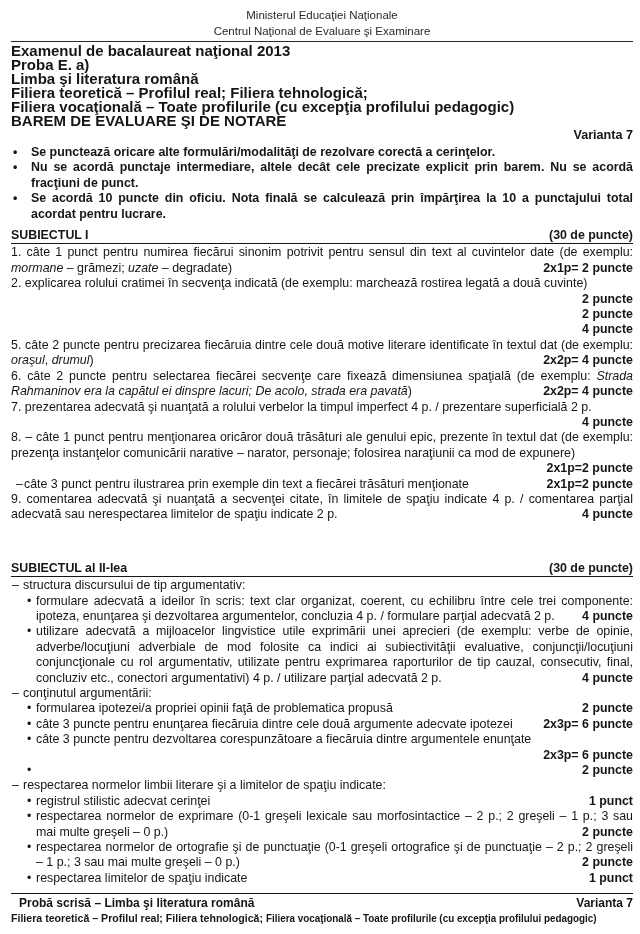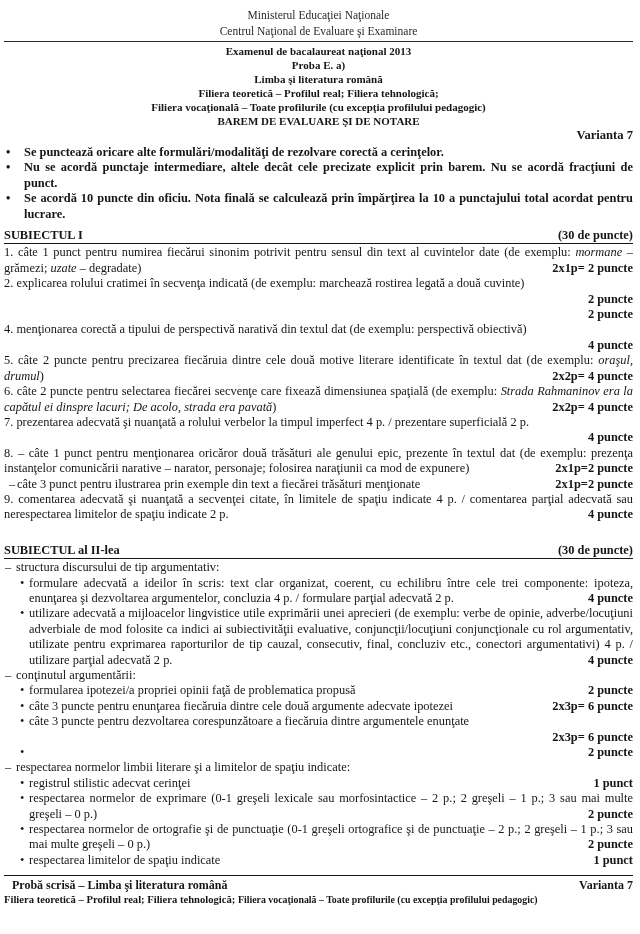--- a/index.html
+++ b/index.html
@@ -1,34 +1,34 @@
 <!DOCTYPE html>
 <html lang="ro"><head>
 <meta charset="utf-8">
 <style>
   html,body{margin:0;padding:0;background:#fff;}
   .page{
     width:640px;height:934px;box-sizing:border-box;
-    padding:8px 7px 0 4px;overflow:hidden;background:#fff;
-    font-family:Liberation Serif, serif;
+    padding:8px 7px 0 11px;overflow:hidden;background:#fff;
+    font-family:Liberation Sans, sans-serif;
     font-size:12.4px;line-height:15.4px;color:#161616;
   }
   
   .org{text-align:center;font-size:11.5px;line-height:15.5px;color:#2a2a2a;}
   .hdiv{border-bottom:1px solid #2a2a2a;margin:2px 0 2px 0;}
-  .titles{text-align:center;font-weight:bold;font-size:11px;line-height:14px;}
+  .titles{text-align:left;font-weight:bold;font-size:15px;line-height:14px;}
   .variant-top{text-align:right;font-weight:bold;font-size:12.6px;line-height:14px;margin-bottom:3px;}
   
   .rules{margin:0 0 6px 0;}
   .rule{position:relative;padding-left:20px;font-weight:bold;text-align:justify;}
   .rule .marker{position:absolute;left:2px;}
   
   .sec-head{display:flex;justify-content:space-between;font-weight:bold;
     border-bottom:1px solid #161616;margin-bottom:1px;gap:8px;}
-  .sec2{margin-top:20px;}
+  .sec2{margin-top:38px;}
   .item{position:relative;text-align:justify;}
   .item::after{content:"";display:block;clear:both;}
   .lvl-d{padding-left:12px;} .lvl-d > .marker{position:absolute;left:1px;}
   .lvl-b{padding-left:25px;} .lvl-b > .marker{position:absolute;left:16px;}
   .lvl-s{padding-left:13px;} .lvl-s > .marker{position:absolute;left:5px;}
   .pts{float:right;font-weight:bold;padding-left:8px;}
   .pts-block{text-align:right;font-weight:bold;}
   em{font-style:italic;}
   
   .footer{margin-top:7px;border-top:1px solid #161616;padding-top:2px;
@@ -66,21 +66,21 @@
 
   <div class="sec">
     <div class="sec-head">
       <span>SUBIECTUL I</span>
       <span>(30 de puncte)</span>
     </div>
     <div class="items">
         <div class="item lvl-p"><span class="txt"><span>1. câte 1 punct pentru numirea fiecărui sinonim potrivit pentru sensul din text al cuvintelor date (de exemplu: </span><em>mormane</em><span> – grămezi; </span><em>uzate</em><span> – degradate)</span></span><span class="pts">2x1p= 2 puncte</span></div>
         <div class="item lvl-p"><span class="txt"><span>2. explicarea rolului cratimei în secvenţa indicată (de exemplu: marchează rostirea legată a două cuvinte)</span></span><div class="pts-block">2 puncte</div></div>
         <div class="item lvl-p"><span class="pts">2 puncte</span></div>
-        <div class="item lvl-p"><span class="txt"><span>4. menţionarea corectă a tipului de perspectivă narativă din textul dat (de exemplu: perspectivă obiectivă)</span></span><div class="pts-block">4 puncte</div></div>
+        <div class="item lvl-p"><div class="pts-block">4 puncte</div></div>
         <div class="item lvl-p"><span class="txt"><span>5. câte 2 puncte pentru precizarea fiecăruia dintre cele două motive literare identificate în textul dat (de exemplu: </span><em>oraşul</em><span>, </span><em>drumul</em><span>)</span></span><span class="pts">2x2p= 4 puncte</span></div>
         <div class="item lvl-p"><span class="txt"><span>6. câte 2 puncte pentru selectarea fiecărei secvenţe care fixează dimensiunea spaţială (de exemplu: </span><em>Strada Rahmaninov era la capătul ei dinspre lacuri; De acolo, strada era pavată</em><span>)</span></span><span class="pts">2x2p= 4 puncte</span></div>
         <div class="item lvl-p"><span class="txt"><span>7. prezentarea adecvată şi nuanţată a rolului verbelor la timpul imperfect 4 p. / prezentare superficială 2 p.</span></span><div class="pts-block">4 puncte</div></div>
         <div class="item lvl-p"><span class="txt"><span>8. – câte 1 punct pentru menţionarea oricăror două trăsături ale genului epic, prezente în textul dat (de exemplu: prezenţa instanţelor comunicării narative – narator, personaje; folosirea naraţiunii ca mod de expunere)</span></span><span class="pts">2x1p=2 puncte</span></div>
         <div class="item lvl-s"><span class="marker">–</span><span class="txt"><span>câte 3 punct pentru ilustrarea prin exemple din text a fiecărei trăsături menţionate</span></span><span class="pts">2x1p=2 puncte</span></div>
         <div class="item lvl-p"><span class="txt"><span>9. comentarea adecvată şi nuanţată a secvenţei citate, în limitele de spaţiu indicate 4 p. / comentarea parţial adecvată sau nerespectarea limitelor de spaţiu indicate 2 p.</span></span><span class="pts">4 puncte</span></div>
       </div>
   </div>
 
   <div class="sec sec2">

